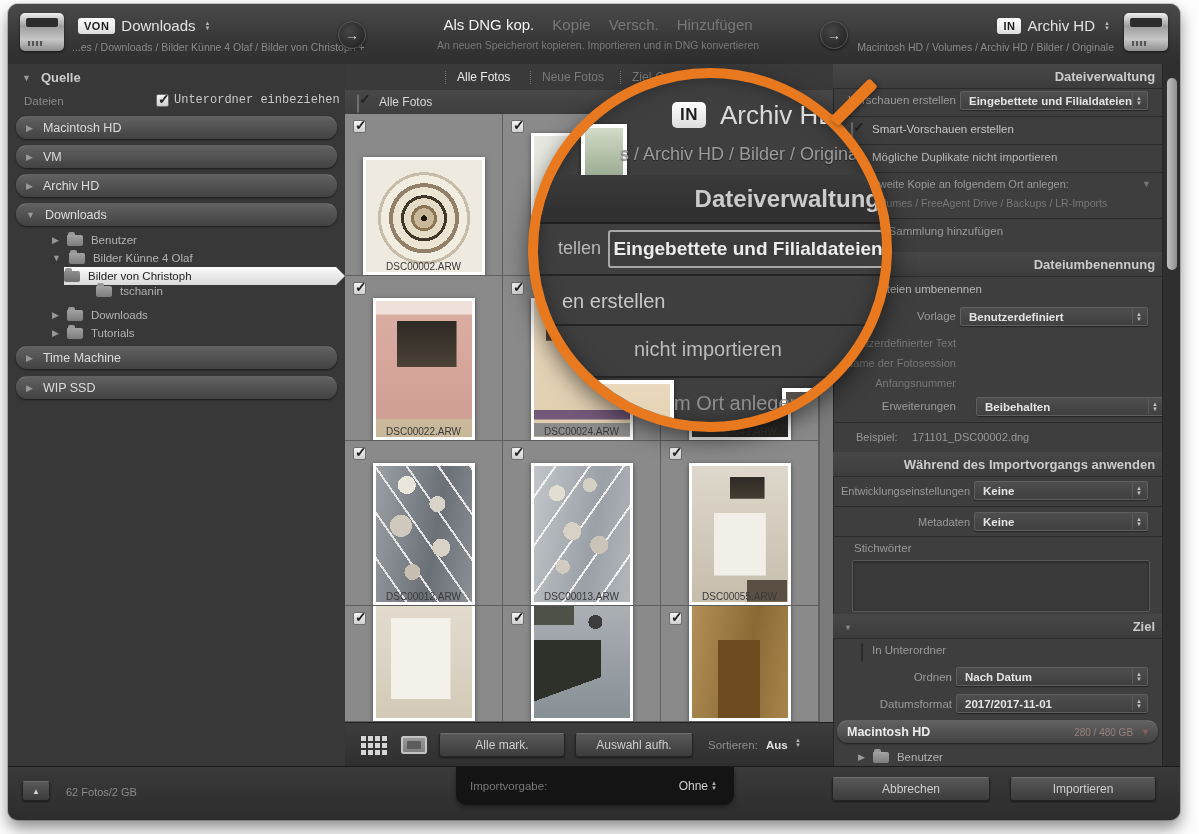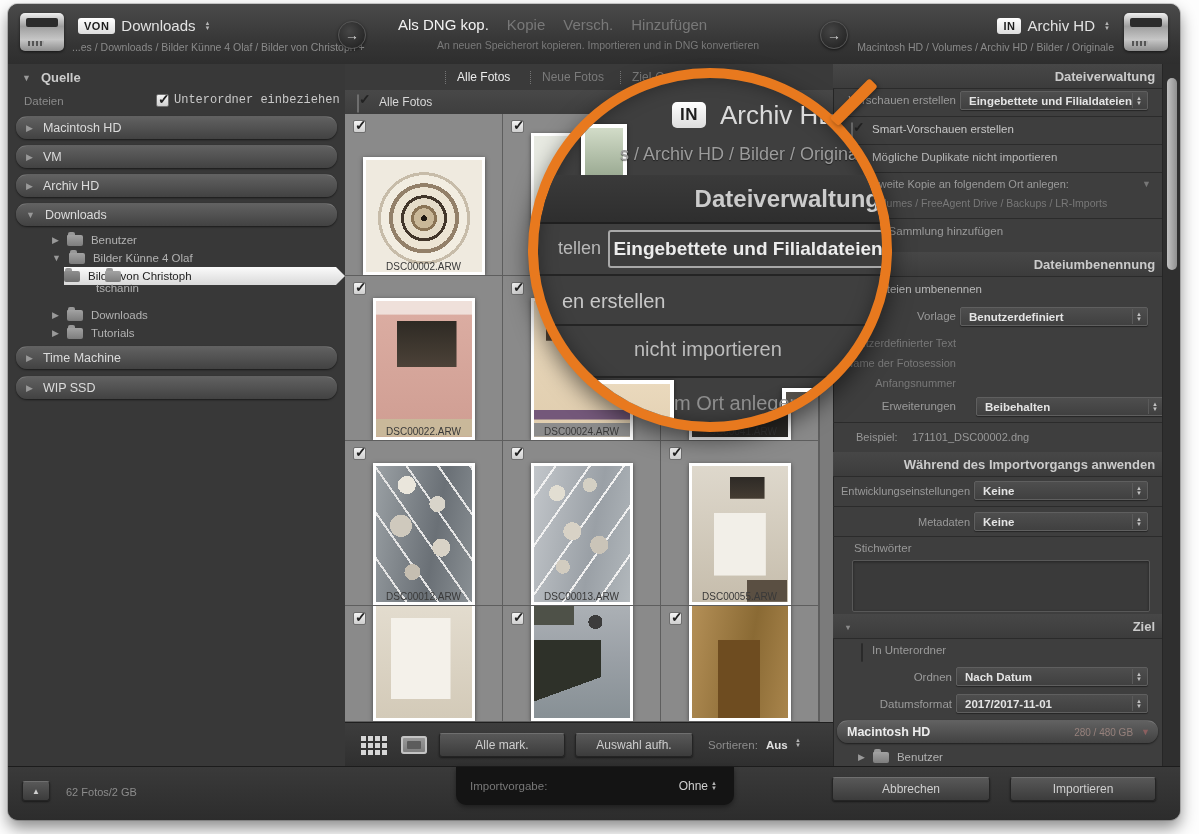--- a/index.html
+++ b/index.html
@@ -94,21 +94,21 @@
   <div id="topbar" class="abs">
     <div class="drive" style="left:12px;top:9px;"></div>
     <div class="abs" style="left:70px;top:13px;display:flex;align-items:center;">
       <span class="badge">VON</span>
       <span class="tb-title">Downloads</span>
       <span class="stp"></span>
     </div>
     <div class="abs tb-path" style="left:64px;top:37px;">...es / Downloads / Bilder Künne 4 Olaf / Bilder von Christoph +</div>
     <div class="arrowbtn abs" style="left:330px;top:17px;"></div>
 
-    <div class="abs" style="left:390px;top:12px;width:400px;display:flex;gap:18px;">
+    <div class="abs" style="left:390px;top:12px;width:400px;display:flex;justify-content:center;gap:18px;">
       <span class="mode active">Als DNG kop.</span>
       <span class="mode">Kopie</span>
       <span class="mode">Versch.</span>
       <span class="mode">Hinzufügen</span>
     </div>
     <div class="abs" style="left:390px;top:35px;width:400px;text-align:center;color:#7a7a7a;font-size:10.5px;">An neuen Speicherort kopieren. Importieren und in DNG konvertieren</div>
     <div class="arrowbtn abs" style="left:812px;top:17px;"></div>
 
     <div class="abs" style="left:930px;top:13px;width:175px;display:flex;align-items:center;justify-content:flex-end;">
       <span class="badge">IN</span>
@@ -155,21 +155,21 @@
     </div>
     <div class="trow abs" style="left:44px;top:185px;">
       <span class="tri tri-d" style="margin-right:8px;"></span>
       <span class="fold"></span>
       <span>Bilder Künne 4 Olaf</span>
     </div>
     <div class="trow abs" style="left:56px;top:203px;width:281px;background:linear-gradient(#fbfbfb,#d9d9d9);clip-path:polygon(0 0,calc(100% - 9px) 0,100% 50%,calc(100% - 9px) 100%,0 100%);color:#222;box-sizing:border-box;">
       <span class="fold" style="background:linear-gradient(#8e8e8e,#6e6e6e);"></span>
       <span>Bilder von Christoph</span>
     </div>
-    <div class="trow abs" style="left:88px;top:207px;flex-direction:column;">
+    <div class="trow abs" style="left:88px;top:218px;">
       <span class="fold"></span>
       <span>tschanin</span>
     </div>
     <div class="trow abs" style="left:44px;top:242px;">
       <span class="tri tri-r" style="margin-right:8px;"></span>
       <span class="fold"></span>
       <span>Downloads</span>
     </div>
     <div class="trow abs" style="left:44px;top:260px;">
       <span class="tri tri-r" style="margin-right:8px;"></span>

